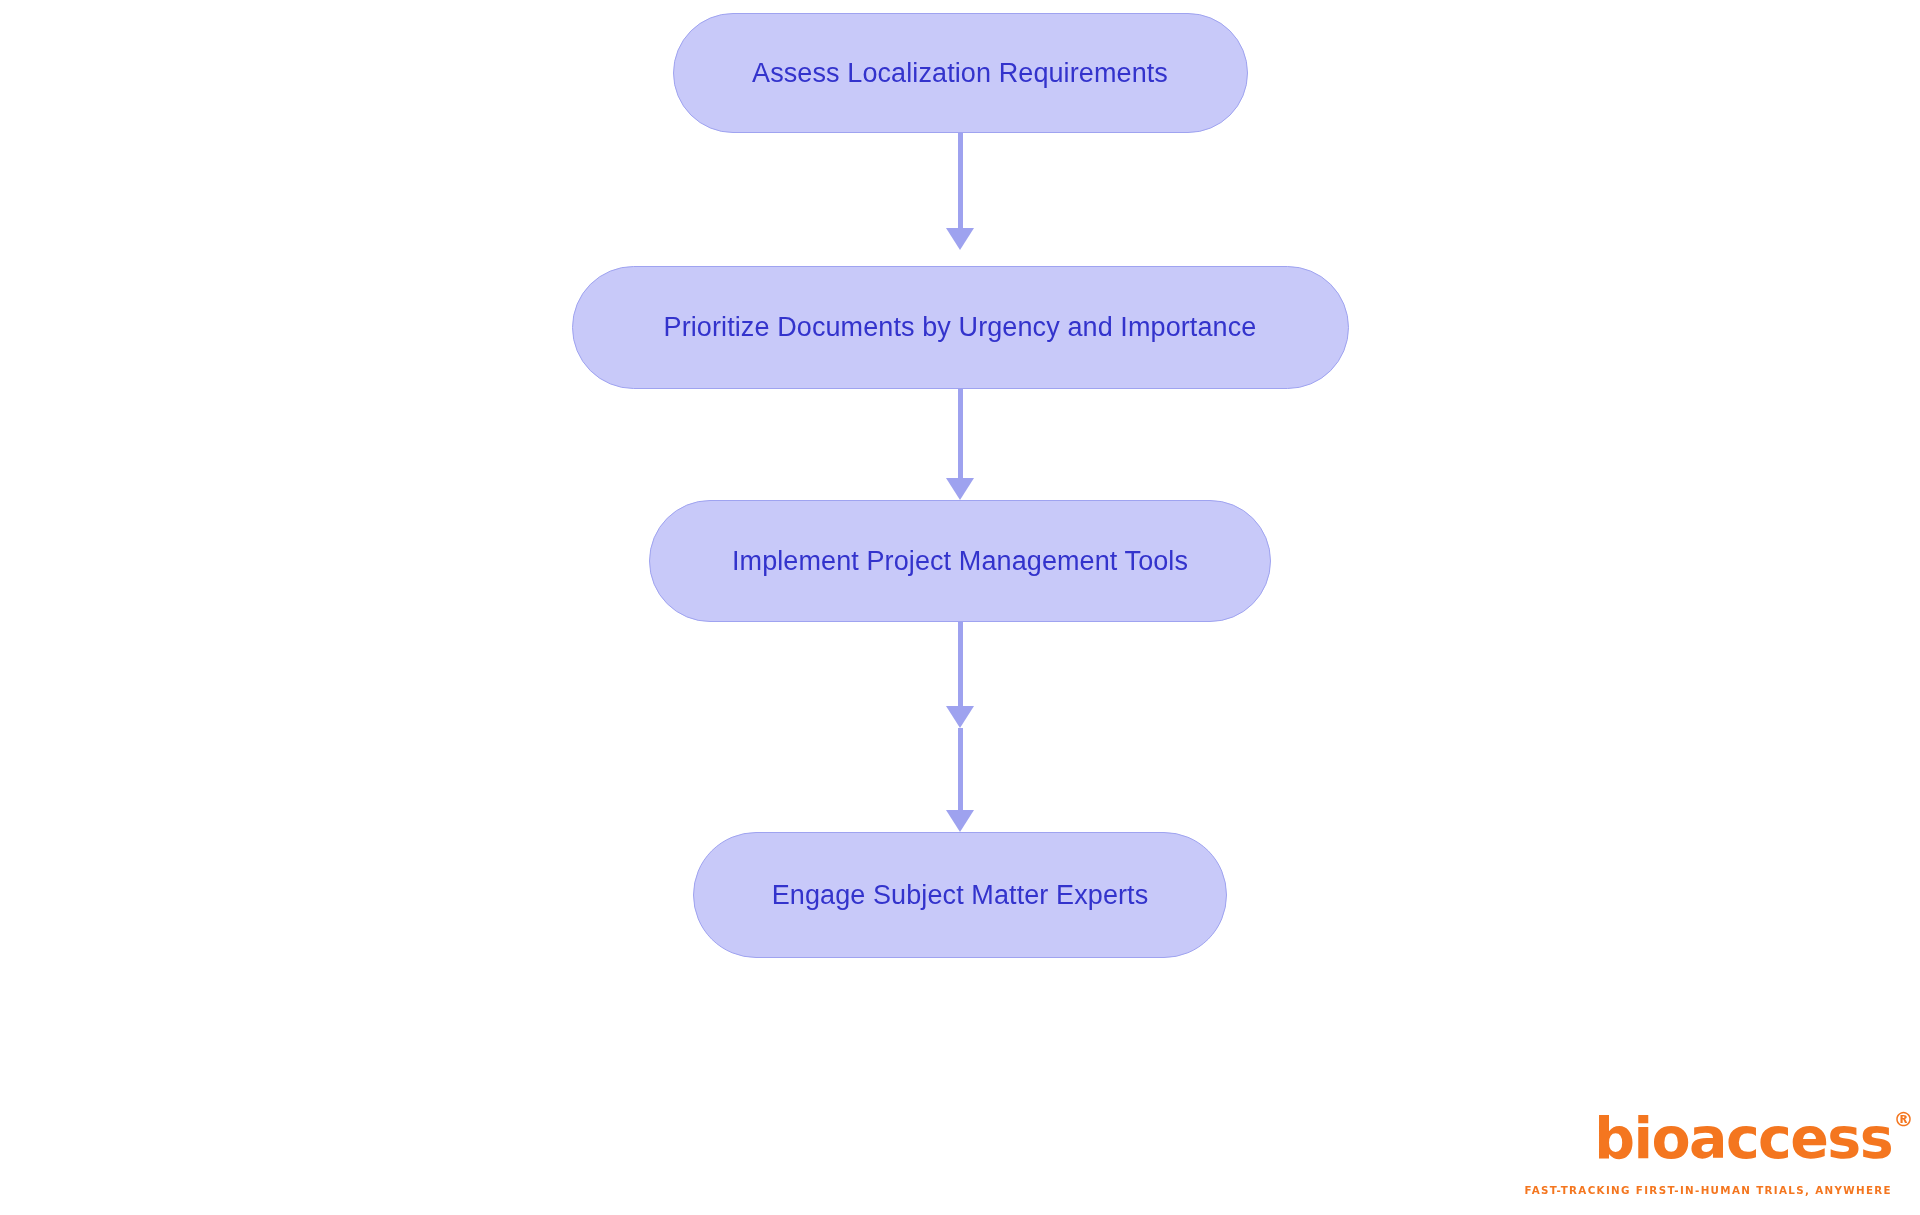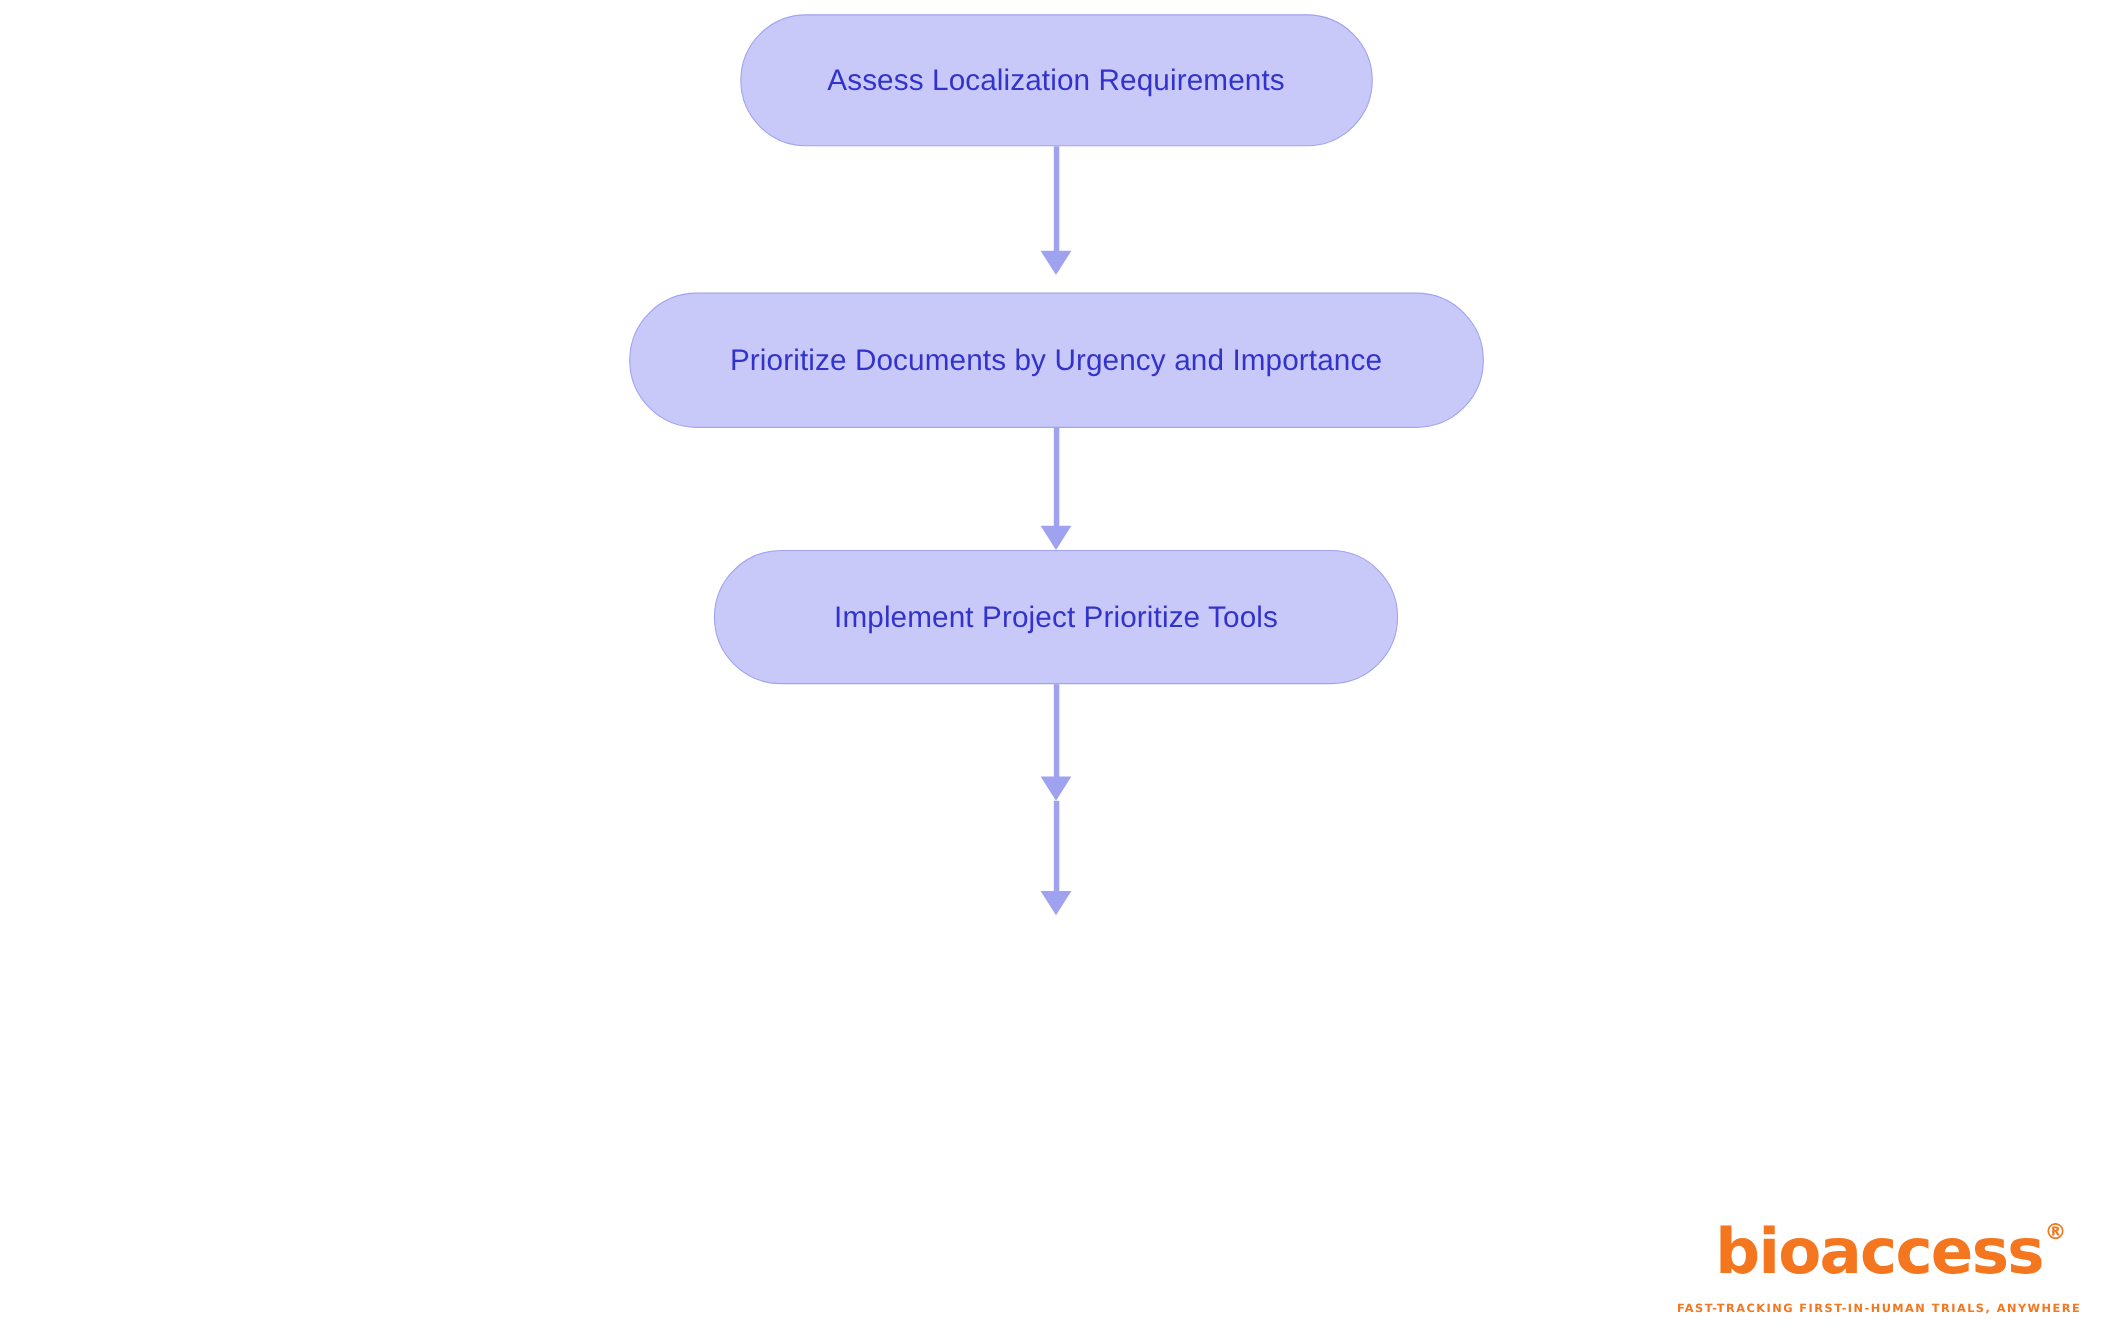--- a/index.html
+++ b/index.html
@@ -93,21 +93,21 @@
   .conn-3 { height: 106px; }
   .conn-4 { height: 104px; }
 
   
   .logo {
     position: absolute;
     right: 28px;
     bottom: 20px;
     display: flex;
     flex-direction: column;
-    align-items: center;
+    align-items: flex-end;
     user-select: none;
   }
 
   .logo-wordmark {
     position: relative;
     color: #f4761f;
     font-family: "DejaVu Sans", sans-serif;
     font-size: 57px;
     font-weight: 700;
     letter-spacing: -1.6px;
@@ -153,34 +153,37 @@
     <div class="node node-2">
       <span class="node-label">Prioritize Documents by Urgency and Importance</span>
     </div>
 
     <div class="connector conn-2">
       <div class="connector-line"></div>
       <div class="connector-head"></div>
     </div>
 
     <div class="node node-3">
-      <span class="node-label">Implement Project Prioritize Tools</span>
+      <span class="node-label">Implement Project Management Tools</span>
     </div>
 
     <div class="connector conn-3">
       <div class="connector-line"></div>
       <div class="connector-head"></div>
     </div>
 
 
     <div class="connector conn-4">
       <div class="connector-line"></div>
       <div class="connector-head"></div>
     </div>
 
+    <div class="node node-5">
+      <span class="node-label">Engage Subject Matter Experts</span>
+    </div>
 
   </div>
 
   <div class="logo">
     <div class="logo-wordmark">
       <span>bioaccess</span><span class="logo-reg">®</span>
     </div>
     <div class="logo-tagline">FAST-TRACKING FIRST-IN-HUMAN TRIALS, ANYWHERE</div>
   </div>
 

